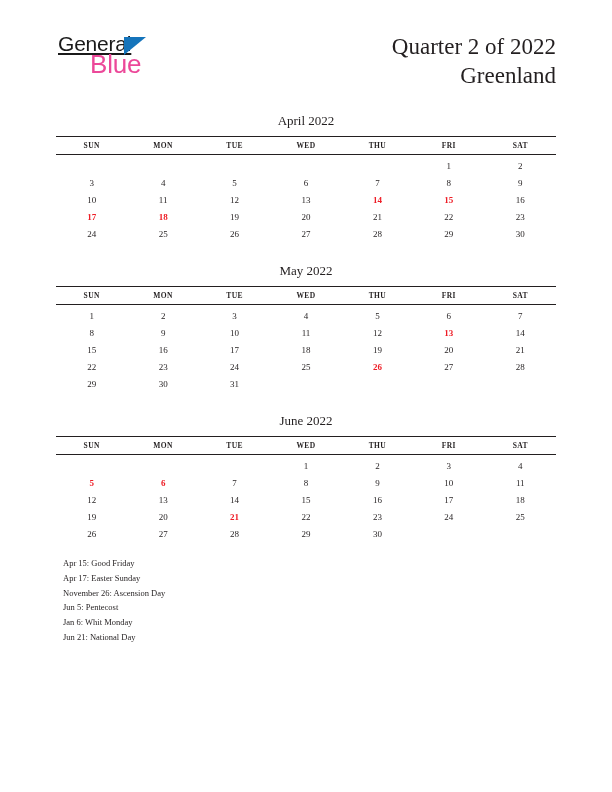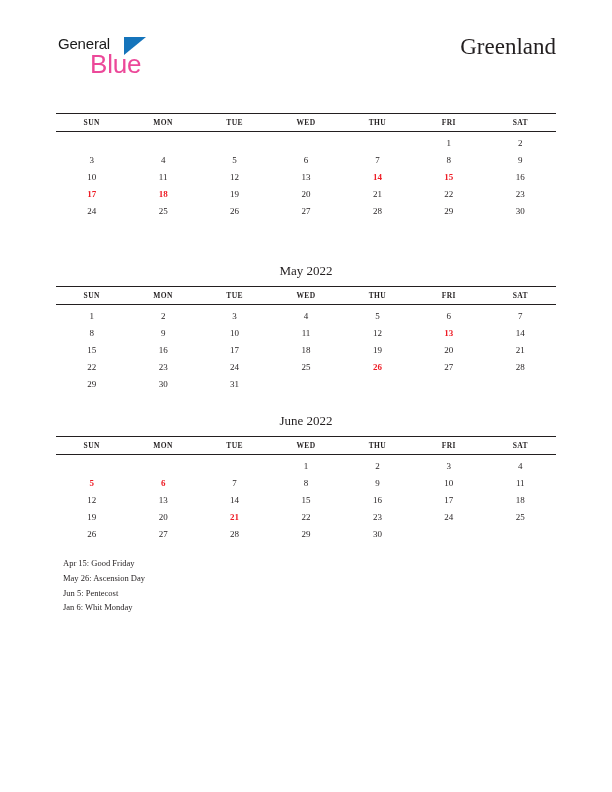--- a/index.html
+++ b/index.html
@@ -29,25 +29,26 @@
     left: 58px;
     top: 33px;
     width: 180px;
     height: 52px;
   }
   .logo-general {
     position: absolute;
     left: 0;
     top: 0;
     font-family: "Liberation Sans", "DejaVu Sans", sans-serif;
-    font-size: 15px;
+    font-size: 21px;
     line-height: 21px;
     letter-spacing: -0.2px;
     color: #1a1a1a;
     font-weight: 400;
+    text-decoration: underline;
   }
   .logo-blue {
     position: absolute;
     left: 32px;
     top: 21px;
     font-family: "Liberation Sans", "DejaVu Sans", sans-serif;
     font-size: 26px;
     line-height: 21px;
     letter-spacing: -0.2px;
     color: #ec4899;
@@ -156,26 +157,28 @@
 
 <div class="page-header">
 
   <div class="logo">
     <span class="logo-general">General</span>
     <span class="logo-triangle"></span>
     <span class="logo-blue">Blue</span>
   </div>
 
   <div class="title-block">
+    <div class="title-line">Quarter 2 of 2022</div>
     <div class="title-line">Greenland</div>
   </div>
 
 </div>
 
 <div class="month" id="month-0">
+  <div class="month-title">April 2022</div>
   <table class="cal">
     <thead>
         <tr>
           <th>SUN</th>
           <th>MON</th>
           <th>TUE</th>
           <th>WED</th>
           <th>THU</th>
           <th>FRI</th>
           <th>SAT</th>
@@ -354,16 +357,18 @@
           <td class="">30</td>
           <td class="empty">&nbsp;</td>
           <td class="empty">&nbsp;</td>
         </tr>
       </tbody>
   </table>
 </div>
 
 <div class="holidays">
     <div class="holiday-item">Apr 15: Good Friday</div>
-    <div class="holiday-item">May 26: Ascension Day</div>
+    <div class="holiday-item">Apr 17: Easter Sunday</div>
+    <div class="holiday-item">November 26: Ascension Day</div>
     <div class="holiday-item">Jun 5: Pentecost</div>
     <div class="holiday-item">Jan 6: Whit Monday</div>
+    <div class="holiday-item">Jun 21: National Day</div>
   </div>
 
 </body></html>

